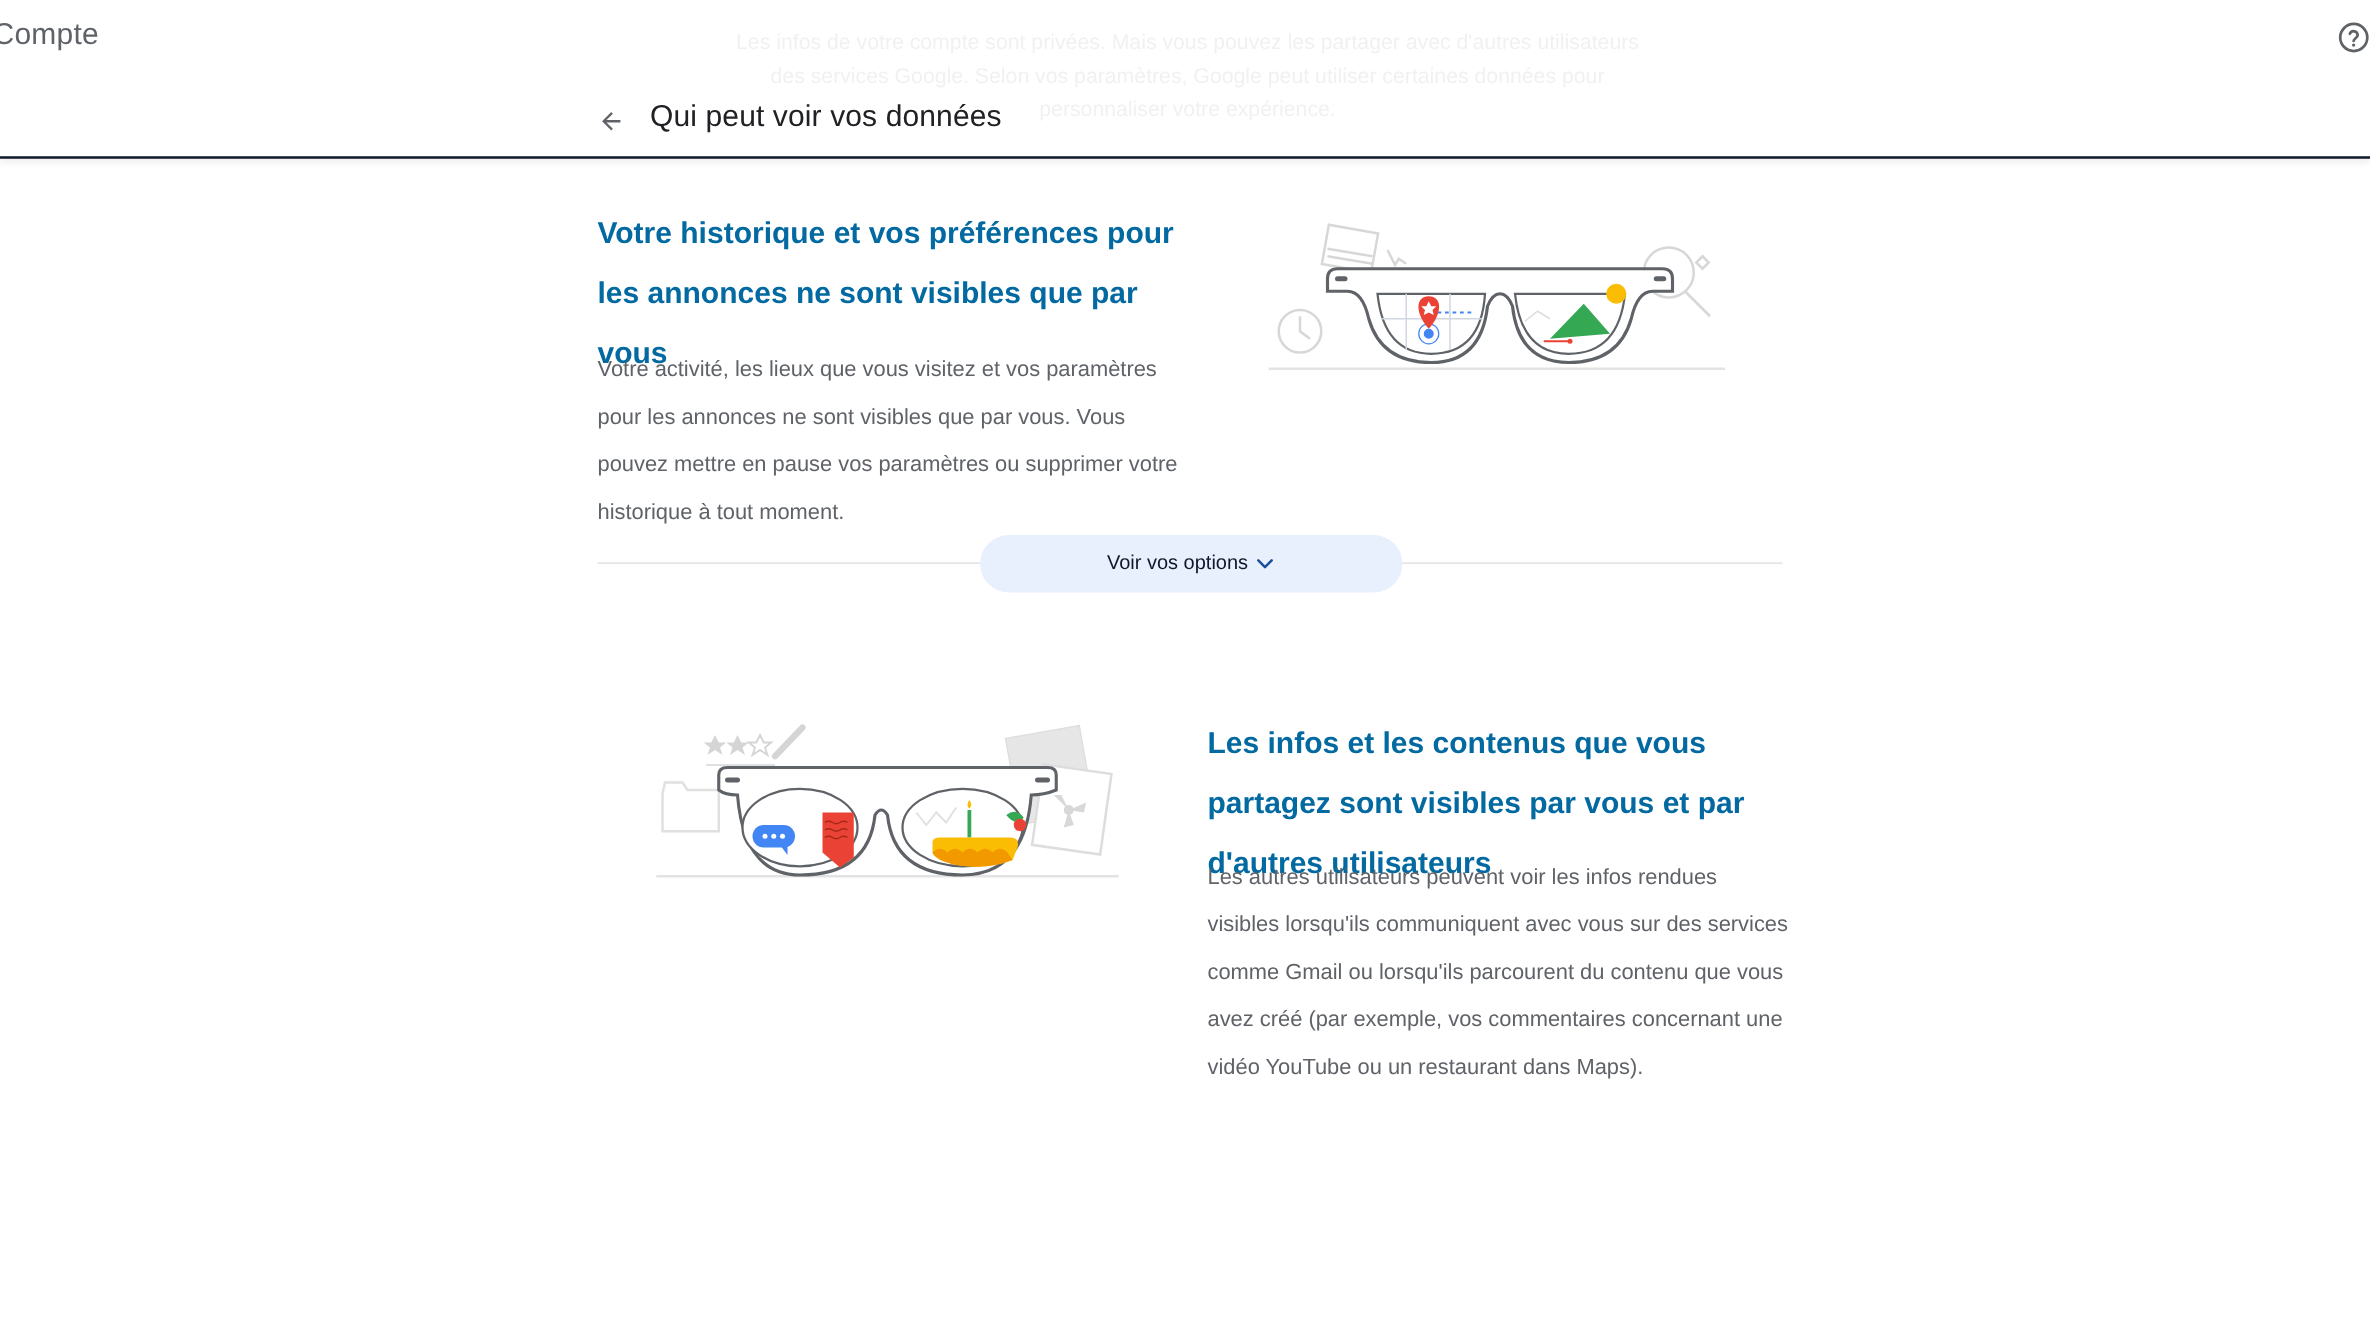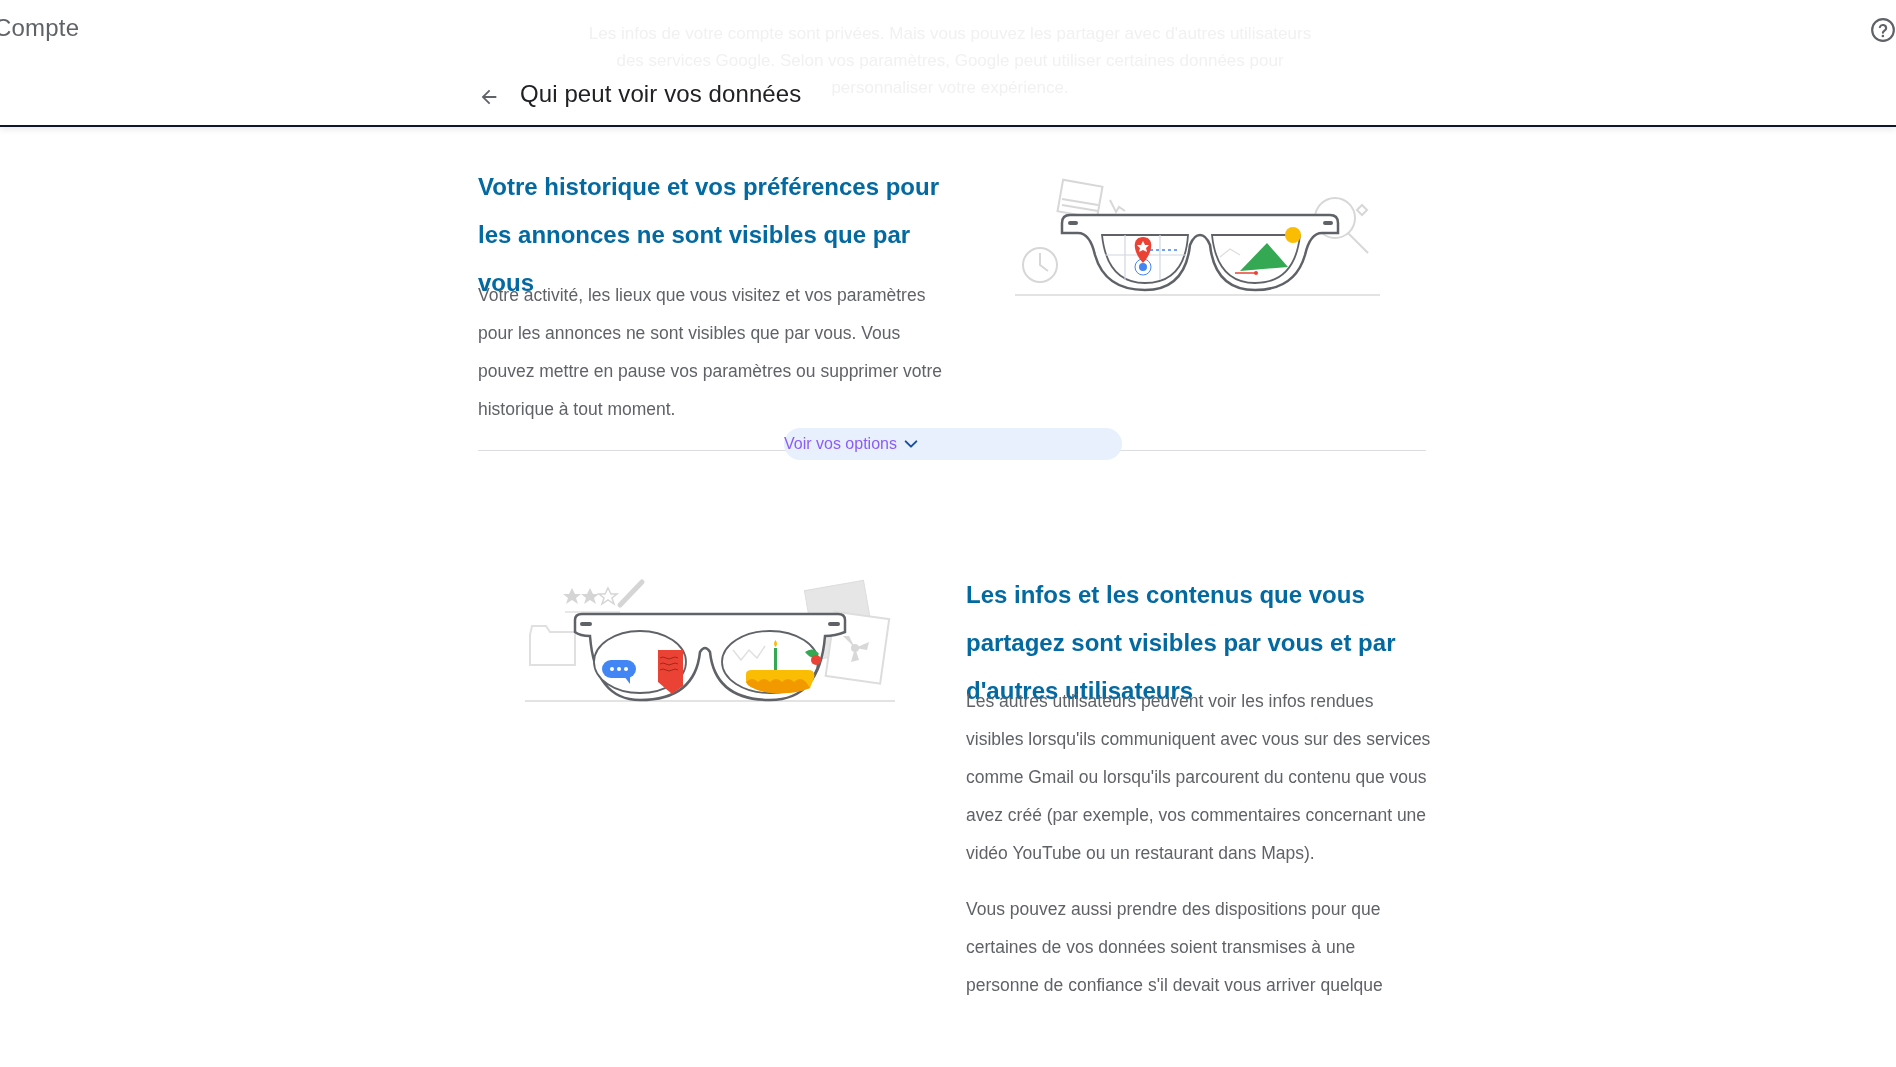--- a/index.html
+++ b/index.html
@@ -46,24 +46,24 @@
       position: absolute;
       font-size: 17.5px; line-height: 38px; color: #5f6368;
     }
     .section-body p { margin-bottom: 18px; }
 
     .divider-line {
       position: absolute; left: 478px; top: 450px; width: 948px; height: 1px;
       background: #dadce0;
     }
     .options-button {
-      position: absolute; left: 784px; top: 428px; width: 338px; height: 32px;
+      position: absolute; left: 784px; top: 428px; width: 338px; height: 46px;
       border-radius: 23px; background: #e8f0fe; border: none;
-      display: flex; align-items: center; gap: 6px;
-      color: #8b5cf6; font-size: 16px; font-family: "Liberation Sans", sans-serif;
+      display: flex; align-items: center; justify-content: center; gap: 6px;
+      color: #0f172a; font-size: 16px; font-family: "Liberation Sans", sans-serif;
       cursor: pointer;
     }
     .illustration { position: absolute; }
   </style>
 </head>
 <body>
 
 <div class="header">
   <div class="app-title">Compte</div>
   <div class="ghost-text">Les infos de votre compte sont privées. Mais vous pouvez les partager avec d'autres utilisateurs des services Google. Selon vos paramètres, Google peut utiliser certaines données pour personnaliser votre expérience.</div>
@@ -176,14 +176,13 @@
   <path d="M255.5 70 q3 4 0 7 q-3-3 0-7z" fill="#fbbc04"></path>
   <path d="M226 104 Q226 100 232 100 L288 100 Q296 100 294 108 L290 118 Q270 126 245 122 Q228 118 226 112 Z" fill="#fbbc04"></path>
   <path d="M226 112 q6-6 12 0 q6-6 12 0 q6-6 12 0 q6-6 12 0 q6-6 12 0 L290 118 Q270 126 245 122 Q228 118 226 112 Z" fill="#f29900"></path>
   <path d="M285 82 q8-6 14 2 q-6 8-14-2z" fill="#34a853"></path>
   <circle cx="296" cy="90" r="5" fill="#ea4335"></circle>
 </svg>
 
 <h2 class="section-title" style="left:966px; top:571px; width:470px;">Les infos et les contenus que vous partagez sont visibles par vous et par d'autres utilisateurs</h2>
 <div class="section-body" style="left:966px; top:682px; width:466px;">
   <p>Les autres utilisateurs peuvent voir les infos rendues visibles lorsqu'ils communiquent avec vous sur des services comme Gmail ou lorsqu'ils parcourent du contenu que vous avez créé (par exemple, vos commentaires concernant une vidéo YouTube ou un restaurant dans Maps).</p>
-  <p>Vous pouvez aussi prendre des dispositions pour que certaines de vos données soient transmises à une personne de confiance s'il devait vous arriver quelque</p>
 </div>
 
 </body></html>

